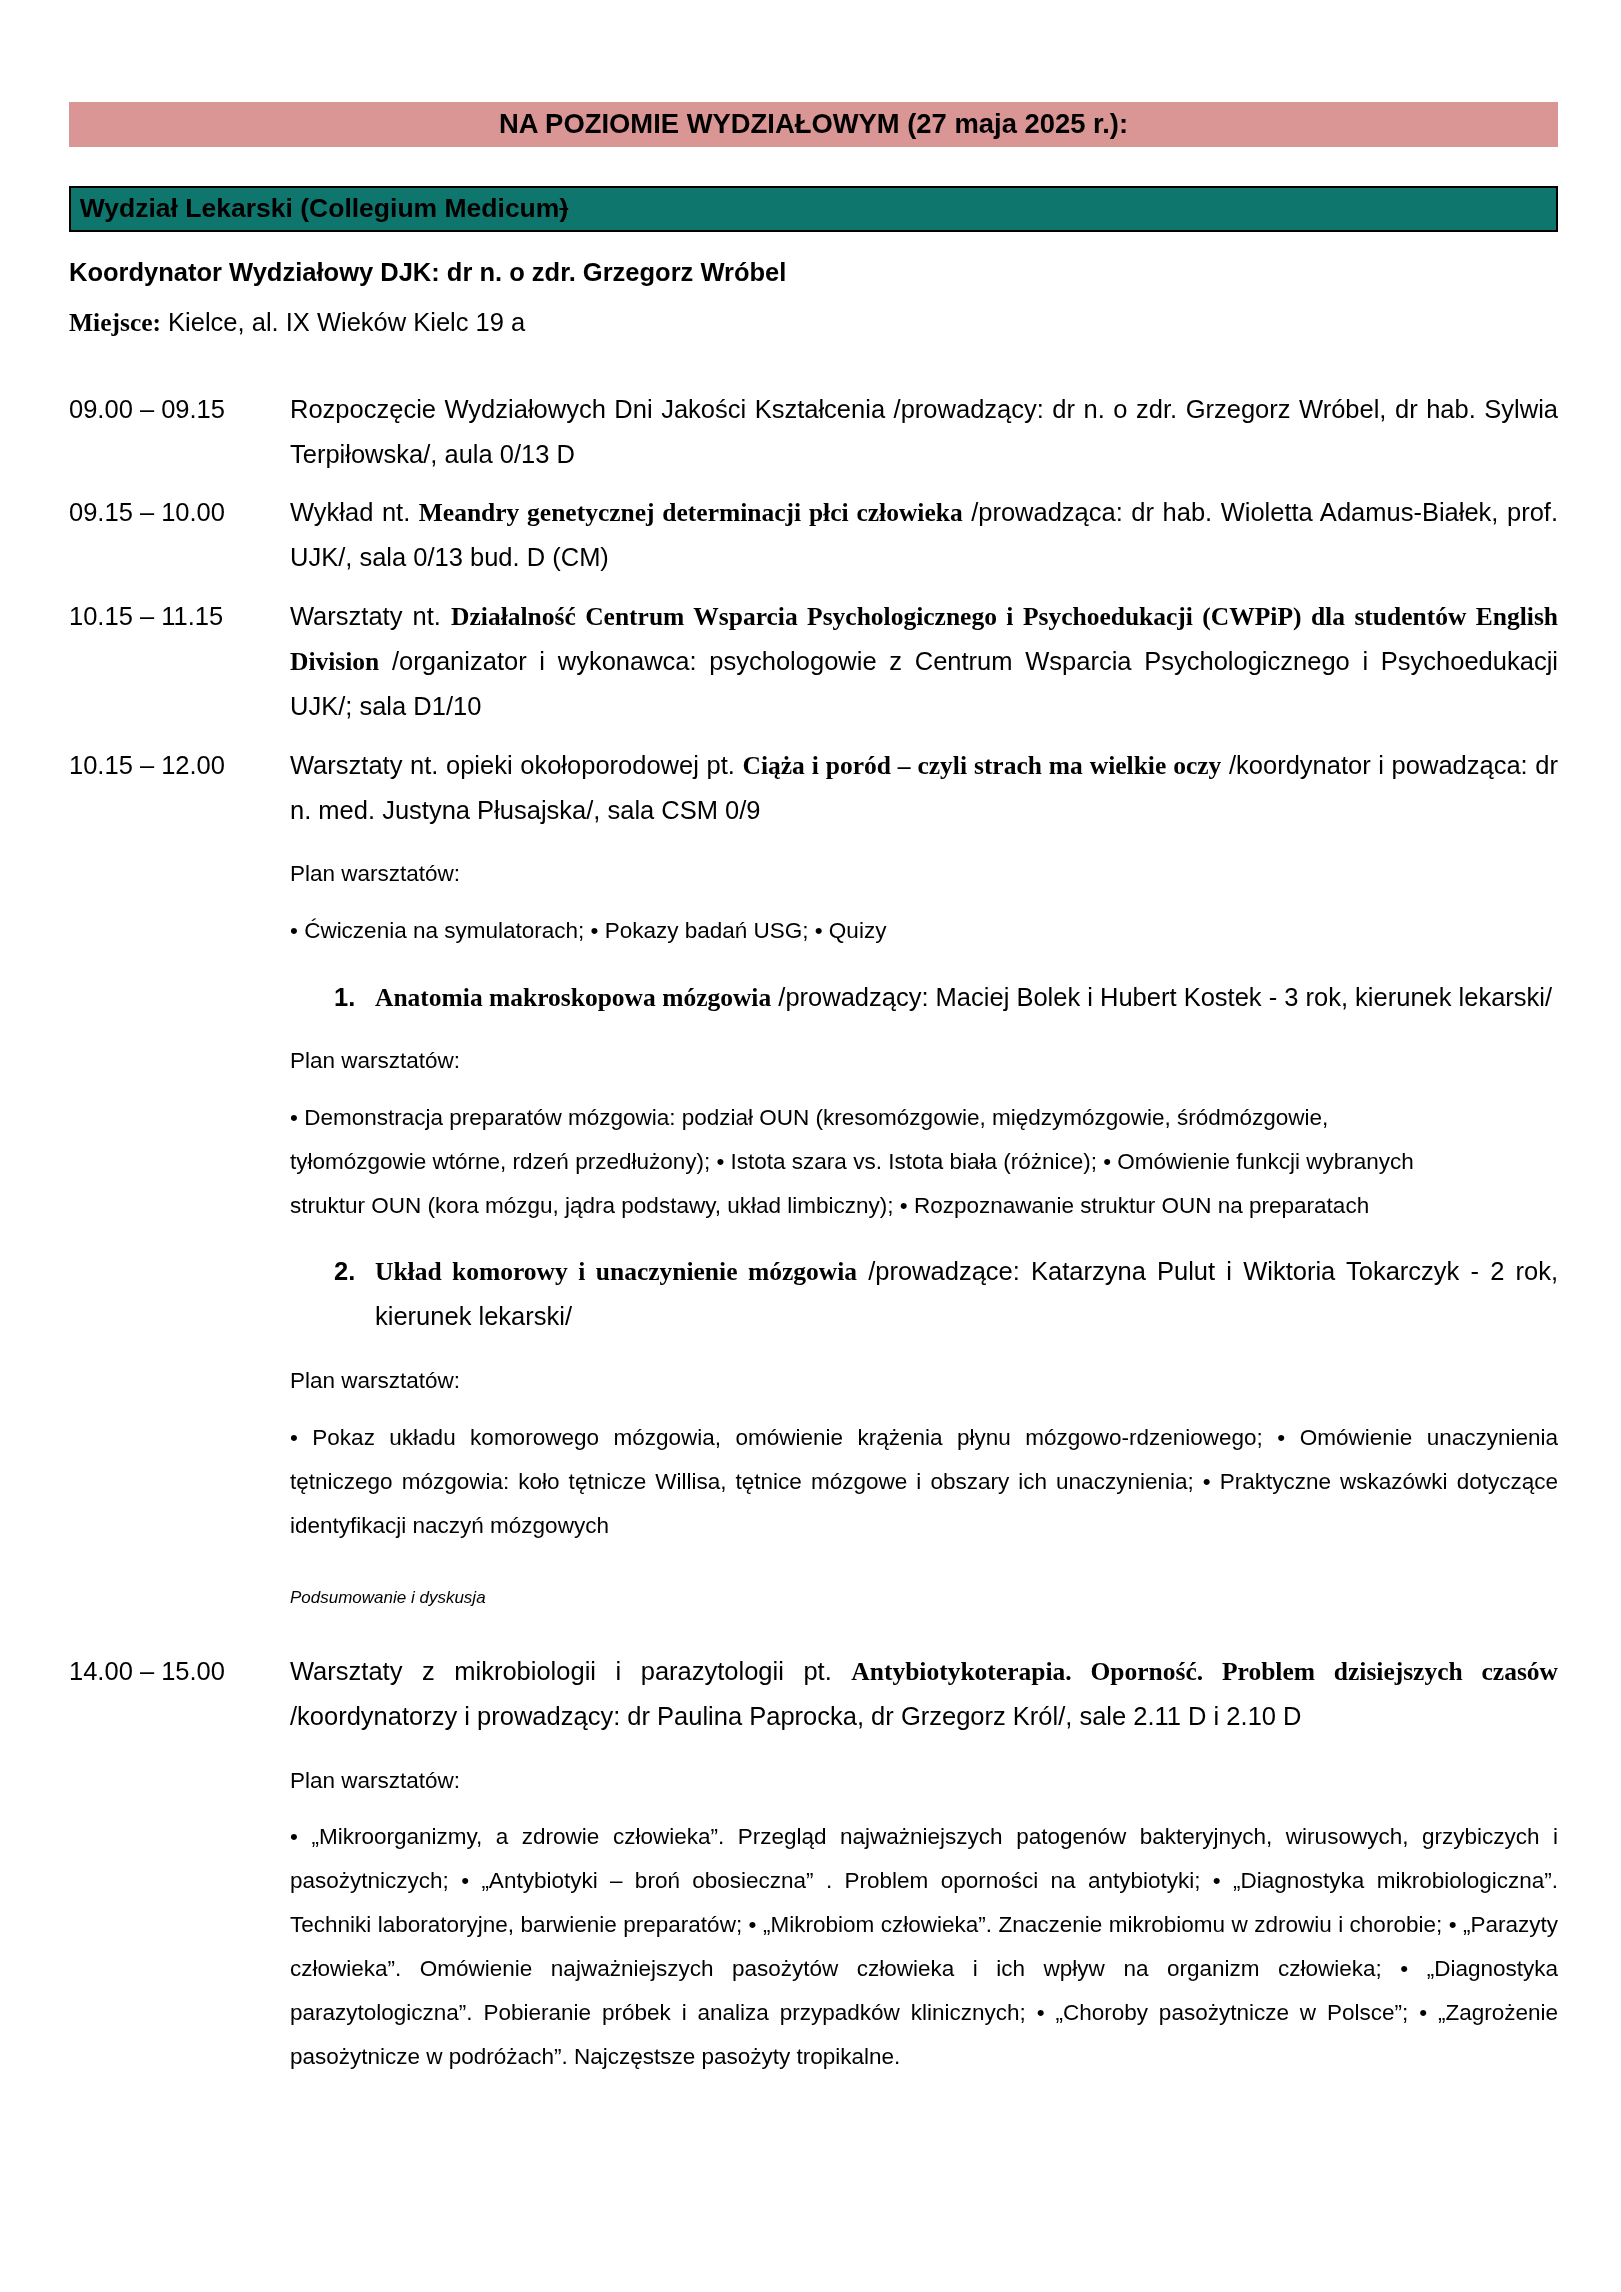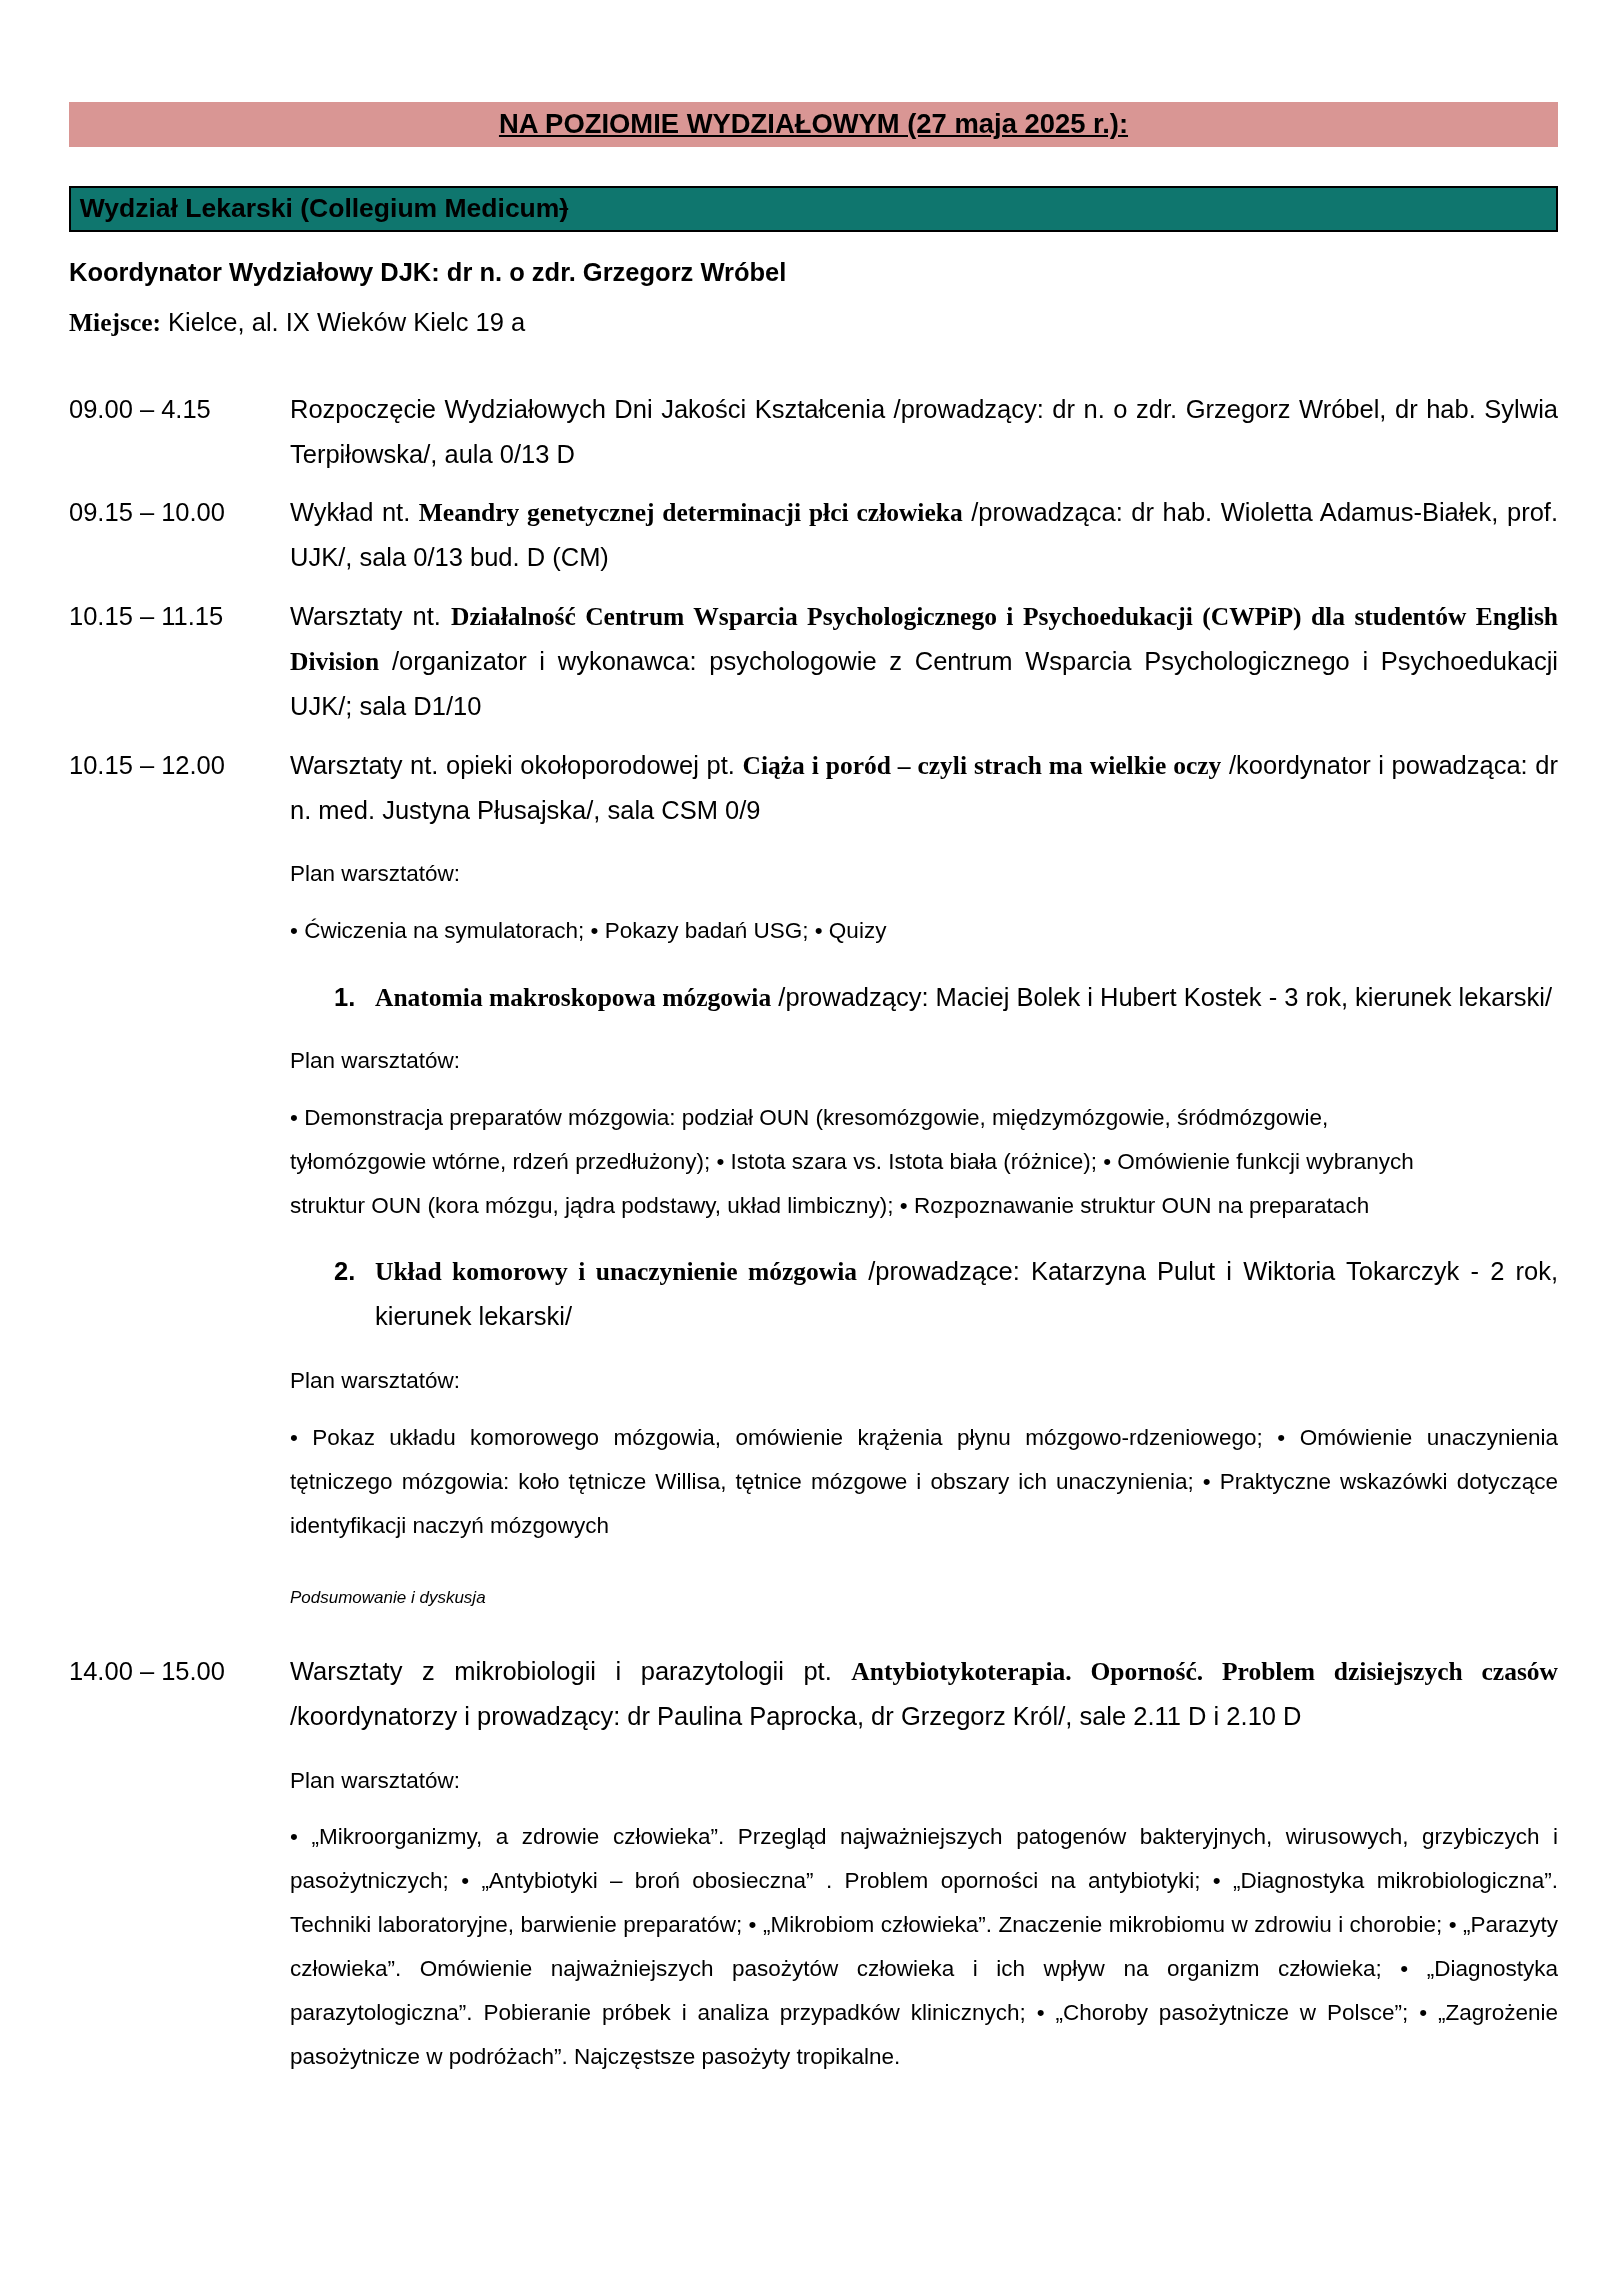--- a/index.html
+++ b/index.html
@@ -12,21 +12,20 @@
   }
   .page { padding: 102px 63px 0 69px; }
 
   .banner {
     text-align: center;
     padding: 5.9px 0 6.9px;
   }
   .banner-text {
     font-weight: bold;
     font-size: 27.4px;
-    text-decoration: underline;
   }
 
   .section-box {
     border: 2px solid #000;
     margin-top: 39px;
     padding: 4.9px 8.8px 5.9px;
     font-weight: bold;
     font-size: 26.5px;
   }
   .strike { text-decoration: line-through; }
@@ -89,21 +88,21 @@
   <div class="section-box" style="background: #0f766e;">
     <span><span>Wydział Lekarski (Collegium Medicum</span><span class="strike">)</span></span>
   </div>
 
   <p class="coord">Koordynator Wydziałowy DJK: dr n. o zdr. Grzegorz Wróbel</p>
 
   <p class="place"><b>Miejsce:</b><span> Kielce, al. IX Wieków Kielc 19 a</span></p>
 
   <div id="schedule">
       <div class="row">
-        <div class="time">09.00 – 4.15</div>
+        <div class="time">09.00 – 09.15</div>
         <div class="rowtext"><span>Rozpoczęcie Wydziałowych Dni Jakości Kształcenia /prowadzący: dr n. o zdr. Grzegorz Wróbel, dr hab. Sylwia Terpiłowska/, aula 0/13 D</span></div>
       </div>
       <div class="row">
         <div class="time">09.15 – 10.00</div>
         <div class="rowtext"><span>Wykład nt. </span><b>Meandry genetycznej determinacji płci człowieka</b><span> /prowadząca: dr hab. Wioletta Adamus-Białek, prof. UJK/, sala 0/13 bud. D (CM)</span></div>
       </div>
       <div class="row">
         <div class="time">10.15 – 11.15</div>
         <div class="rowtext"><span>Warsztaty nt. </span><b>Działalność Centrum Wsparcia Psychologicznego i Psychoedukacji (CWPiP) dla studentów English Division</b><span> /organizator i wykonawca: psychologowie z Centrum Wsparcia Psychologicznego i Psychoedukacji UJK/; sala D1/10</span></div>
       </div>

